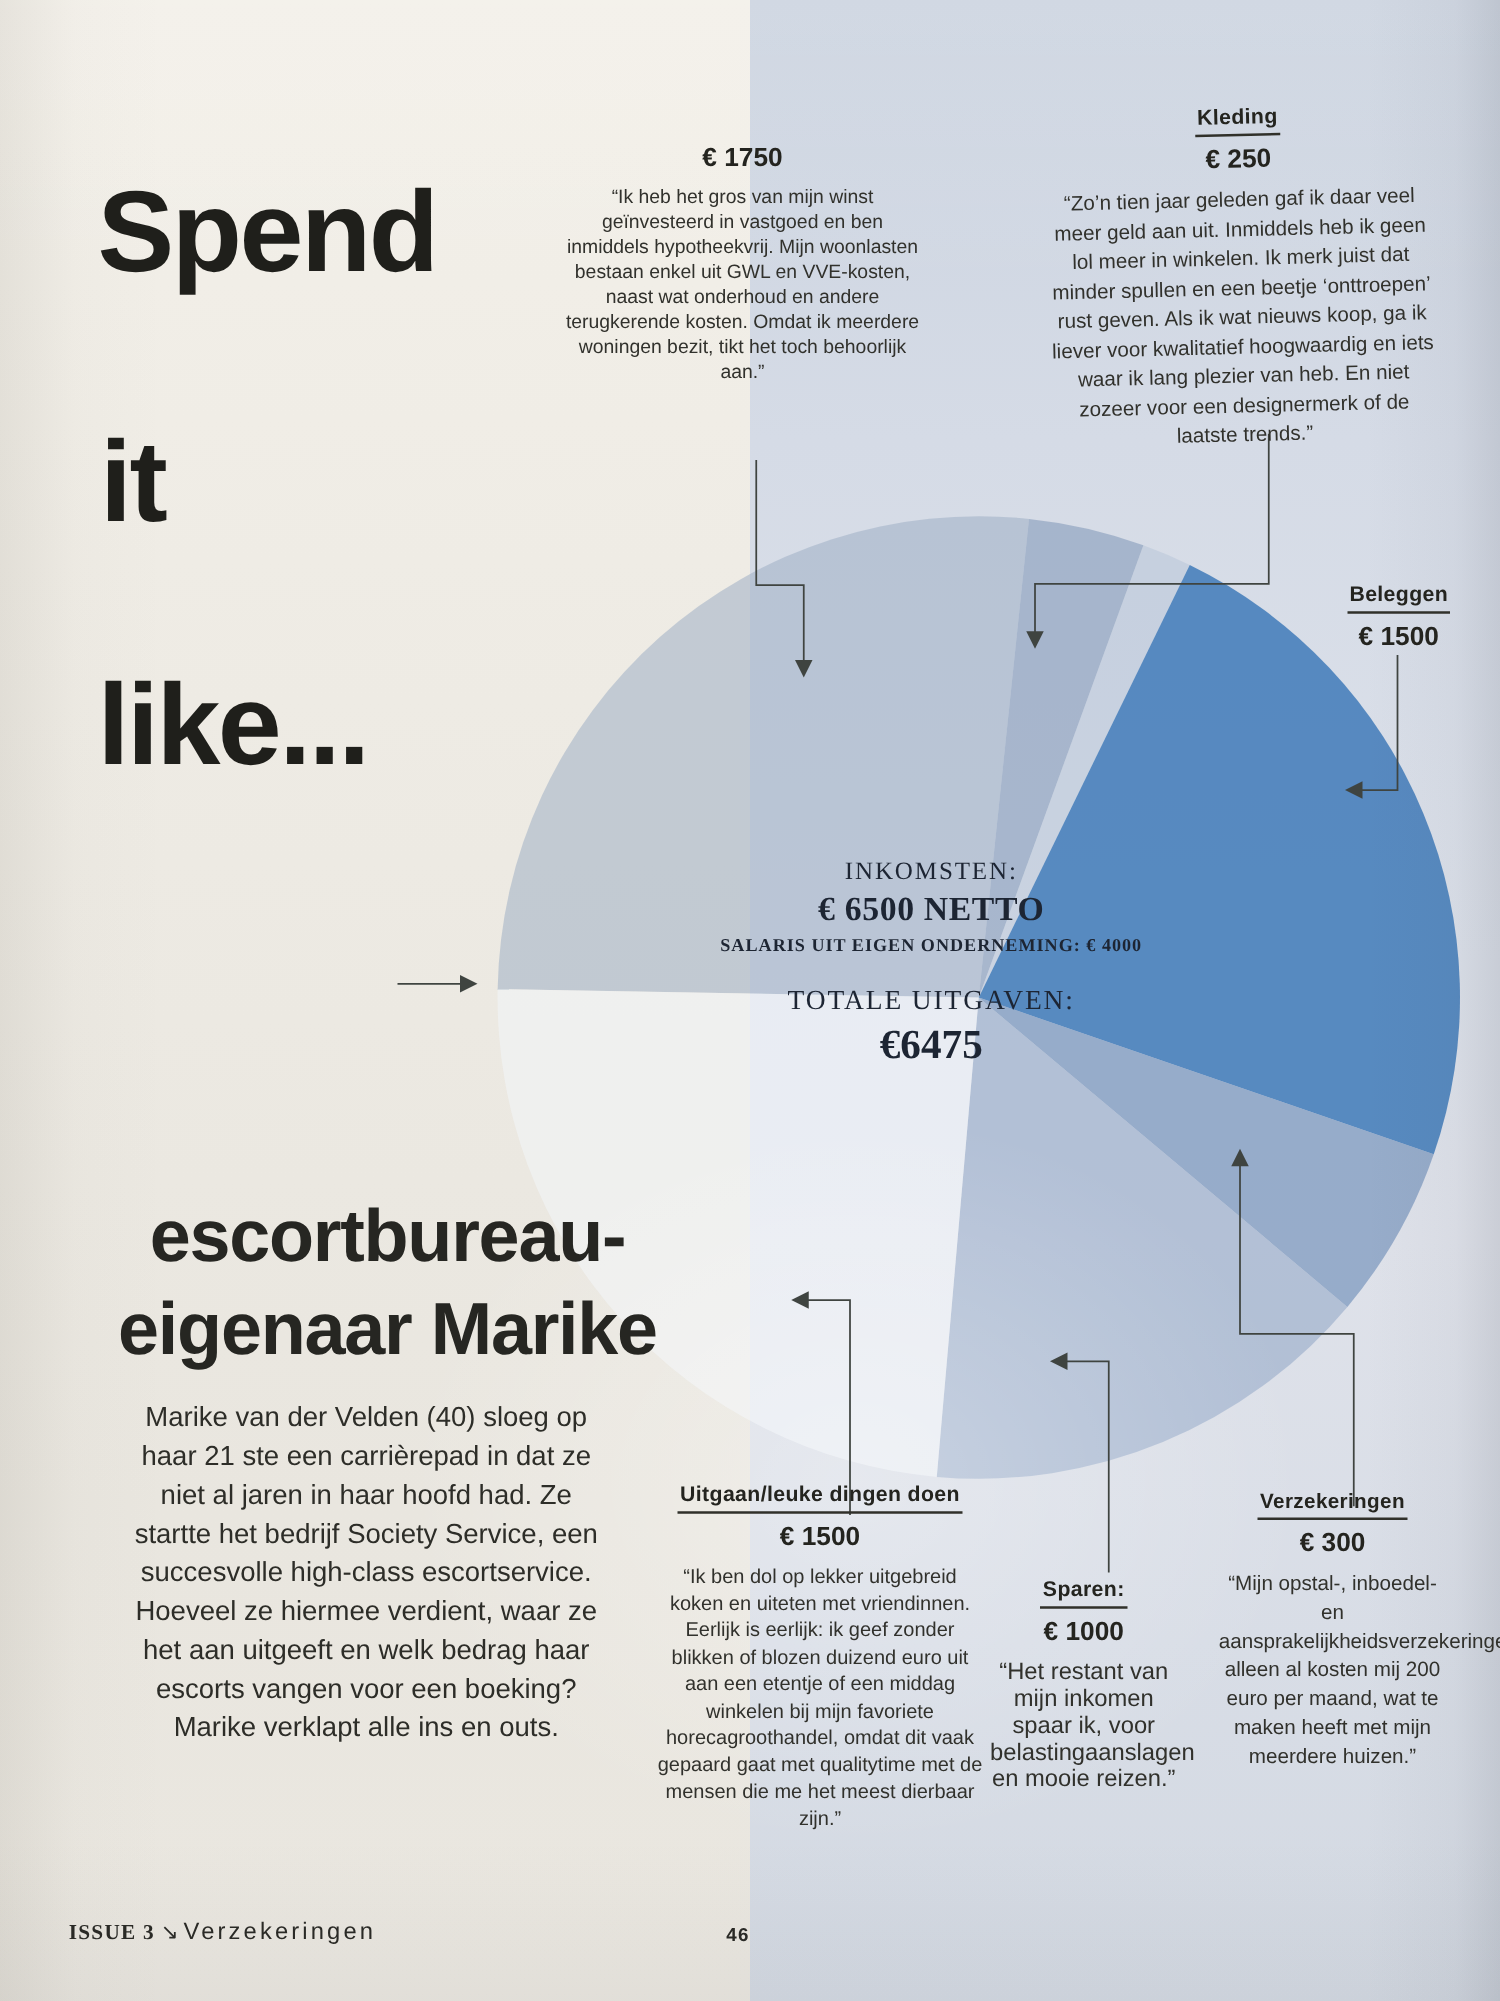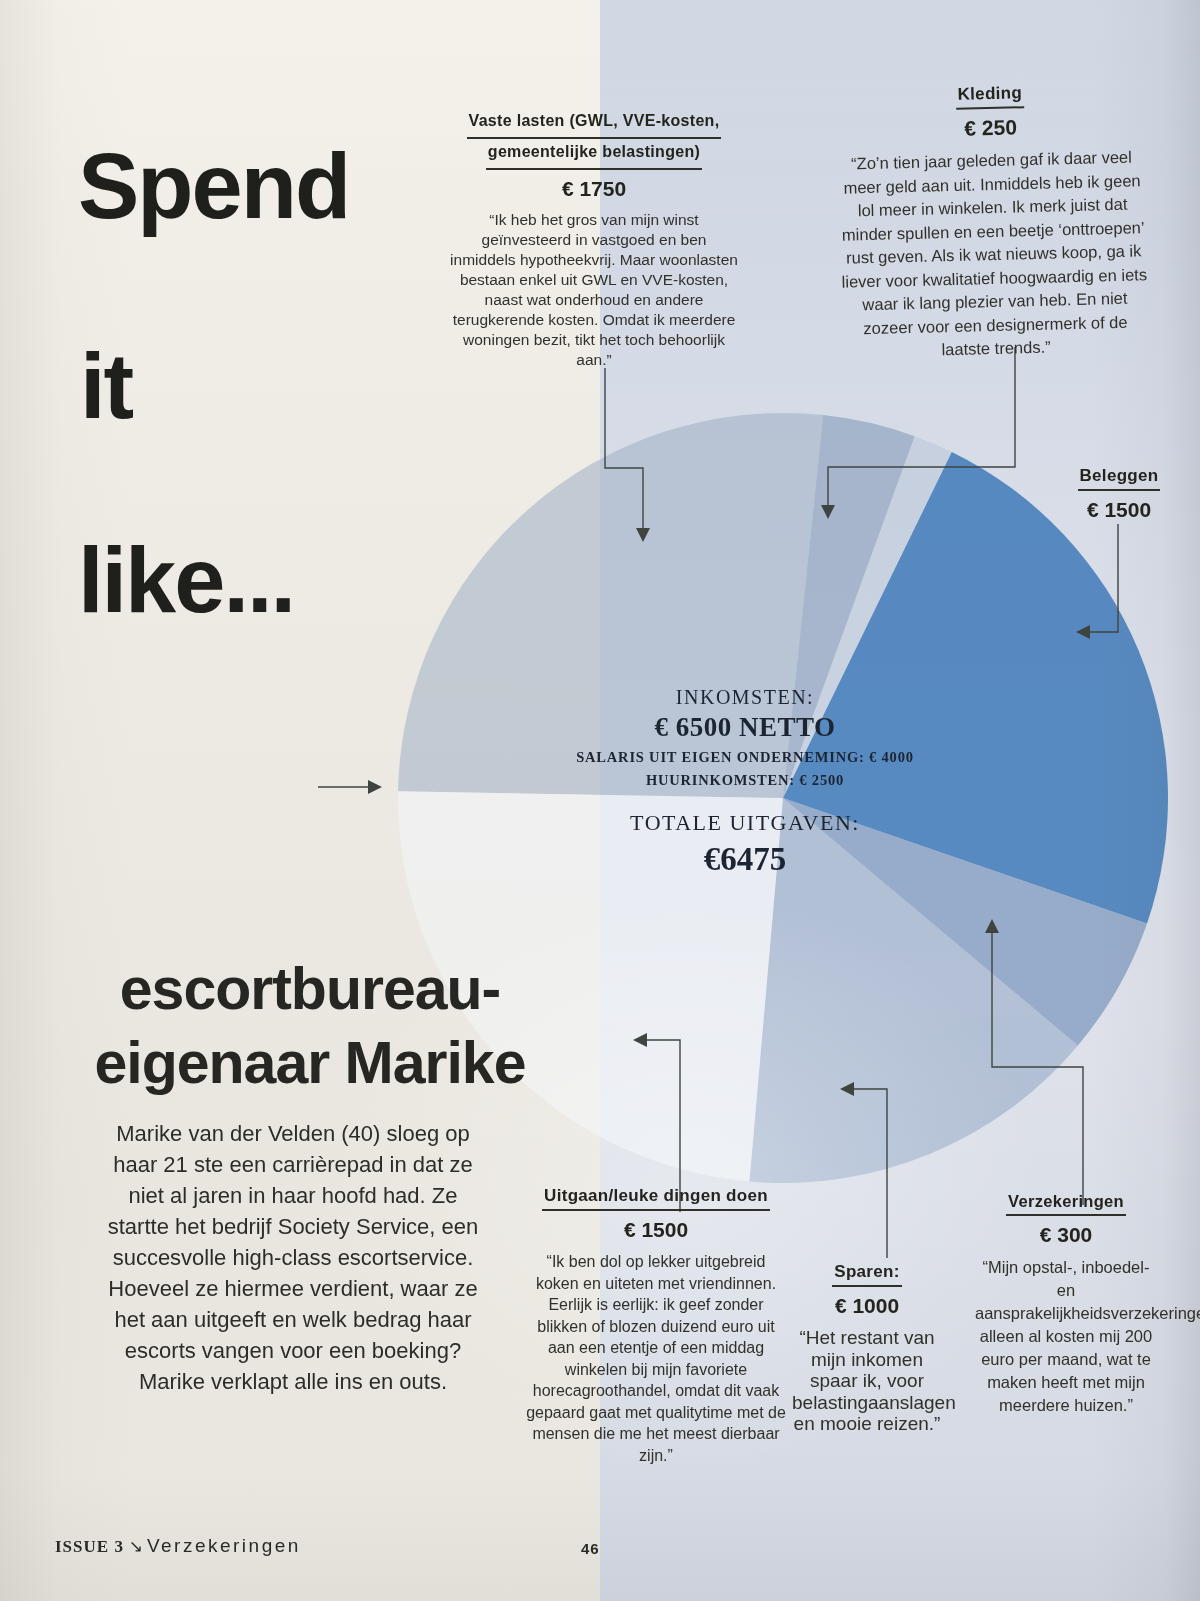--- a/index.html
+++ b/index.html
@@ -87,32 +87,27 @@
   </div>
 
   <div class="txt big-title" style="left:78px; top:534px;">like...</div>
 
   <div class="txt intro" style="left:95px; top:1118px;">Marike van der Velden (40) sloeg op haar 21 ste een carrièrepad in dat ze niet al jaren in haar hoofd had. Ze startte het bedrijf Society Service, een succesvolle high-class escortservice. Hoeveel ze hiermee verdient, waar ze het aan uitgeeft en welk bedrag haar escorts vangen voor een boeking? Marike verklapt alle ins en outs.</div>
 
   <div class="txt center-block" style="left:515px; top:686px;">
     <div class="ck-label">INKOMSTEN:</div>
     <div class="ck-value">€ 6500 NETTO</div>
     <div class="ck-detail">SALARIS UIT EIGEN ONDERNEMING: € 4000</div>
-    <div class="ck-detail">HUURINKOMSTEN: € 2500</div>
     <div class="ck-label2">TOTALE UITGAVEN:</div>
     <div class="ck-value2">€6475</div>
   </div>
 
   <div class="txt callout" style="left:449px; top:108px; width:290px;">
-    <div class="c-head" style="font-size:16px; line-height:26px;">
-      <span class="u">Vaste lasten (GWL, VVE-kosten,</span><br>
-      <span class="u">gemeentelijke belastingen)</span>
-    </div>
     <div class="c-amount">€ 1750</div>
-    <div class="c-quote" style="font-size:15.5px; line-height:20px;">“Ik heb het gros van mijn winst geïnvesteerd in vastgoed en ben inmiddels hypotheekvrij. Maar woonlasten bestaan enkel uit GWL en VVE-kosten, naast wat onderhoud en andere terugkerende kosten. Omdat ik meerdere woningen bezit, tikt het toch behoorlijk aan.”</div>
+    <div class="c-quote" style="font-size:15.5px; line-height:20px;">“Ik heb het gros van mijn winst geïnvesteerd in vastgoed en ben inmiddels hypotheekvrij. Mijn woonlasten bestaan enkel uit GWL en VVE-kosten, naast wat onderhoud en andere terugkerende kosten. Omdat ik meerdere woningen bezit, tikt het toch behoorlijk aan.”</div>
   </div>
 
   <div class="txt callout" style="left:837px; top:84px; width:312px; transform:rotate(-1.4deg);">
     <div class="c-head" style="font-size:17px;">
       <span class="u">Kleding</span>
     </div>
     <div class="c-amount">€ 250</div>
     <div class="c-quote" style="font-size:16.5px; line-height:23.5px;">“Zo’n tien jaar geleden gaf ik daar veel meer geld aan uit. Inmiddels heb ik geen lol meer in winkelen. Ik merk juist dat minder spullen en een beetje ‘onttroepen’ rust geven. Als ik wat nieuws koop, ga ik liever voor kwalitatief hoogwaardig en iets waar ik lang plezier van heb. En niet zozeer voor een designermerk of de laatste trends.”</div>
   </div>
 

